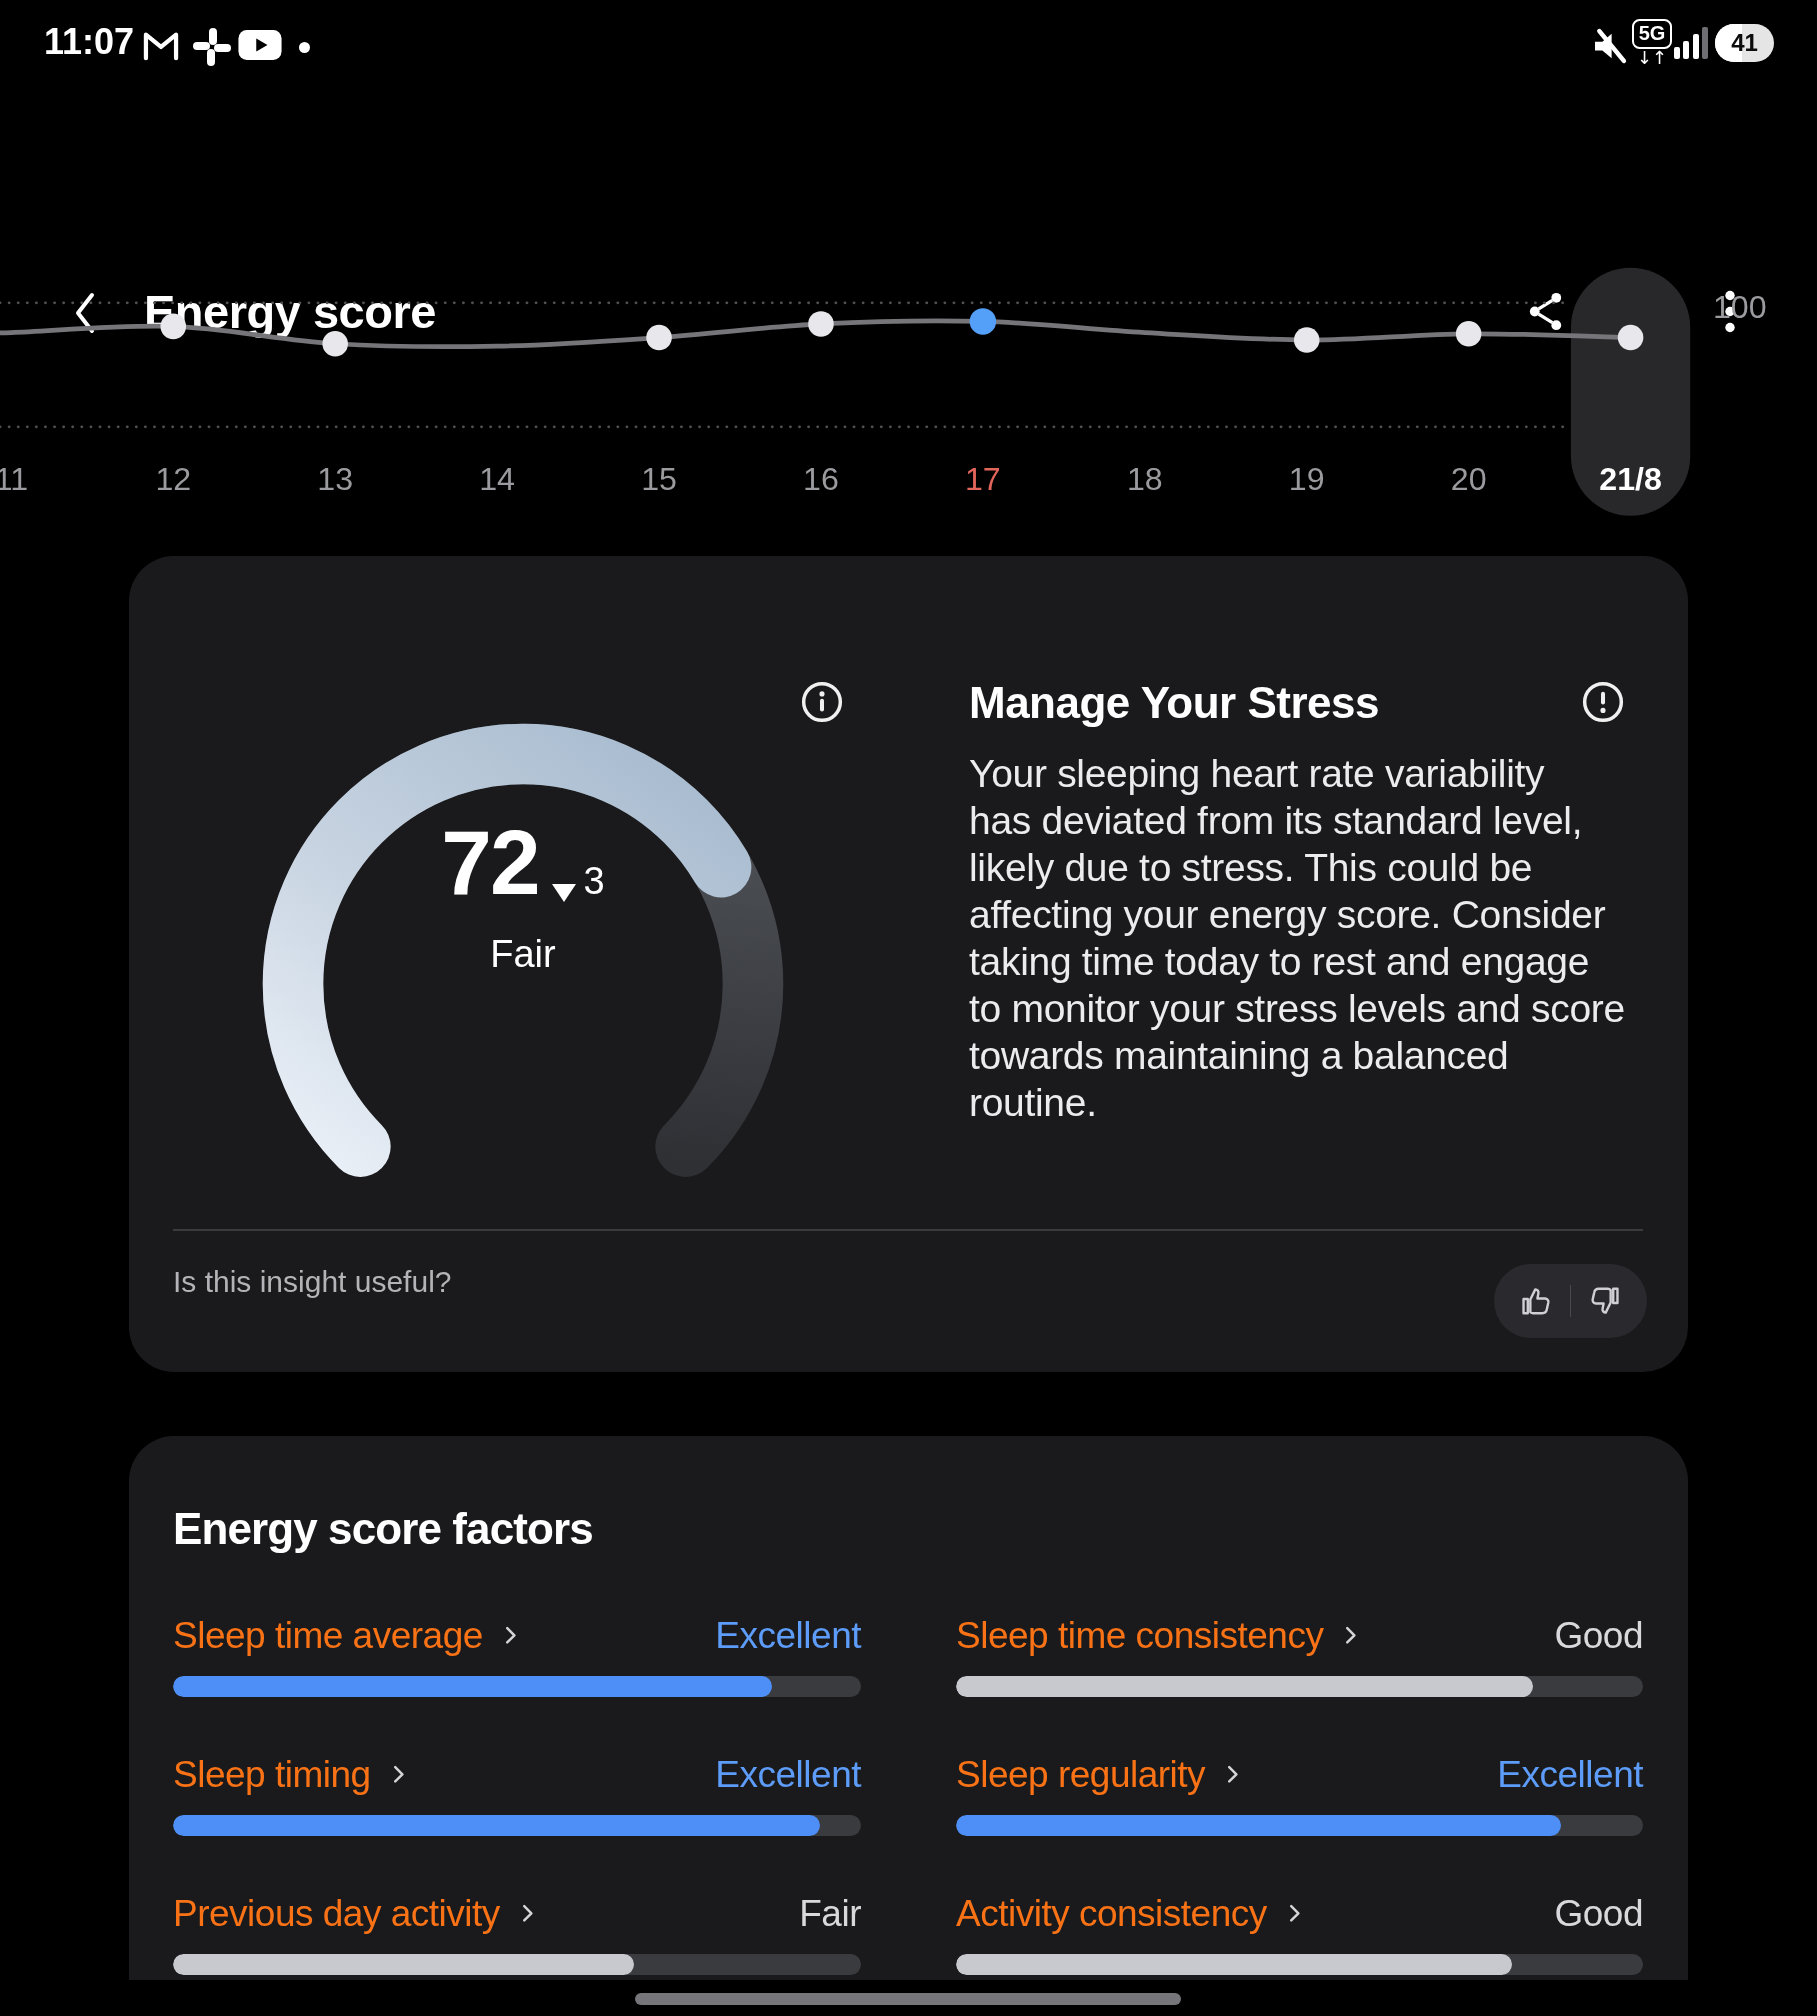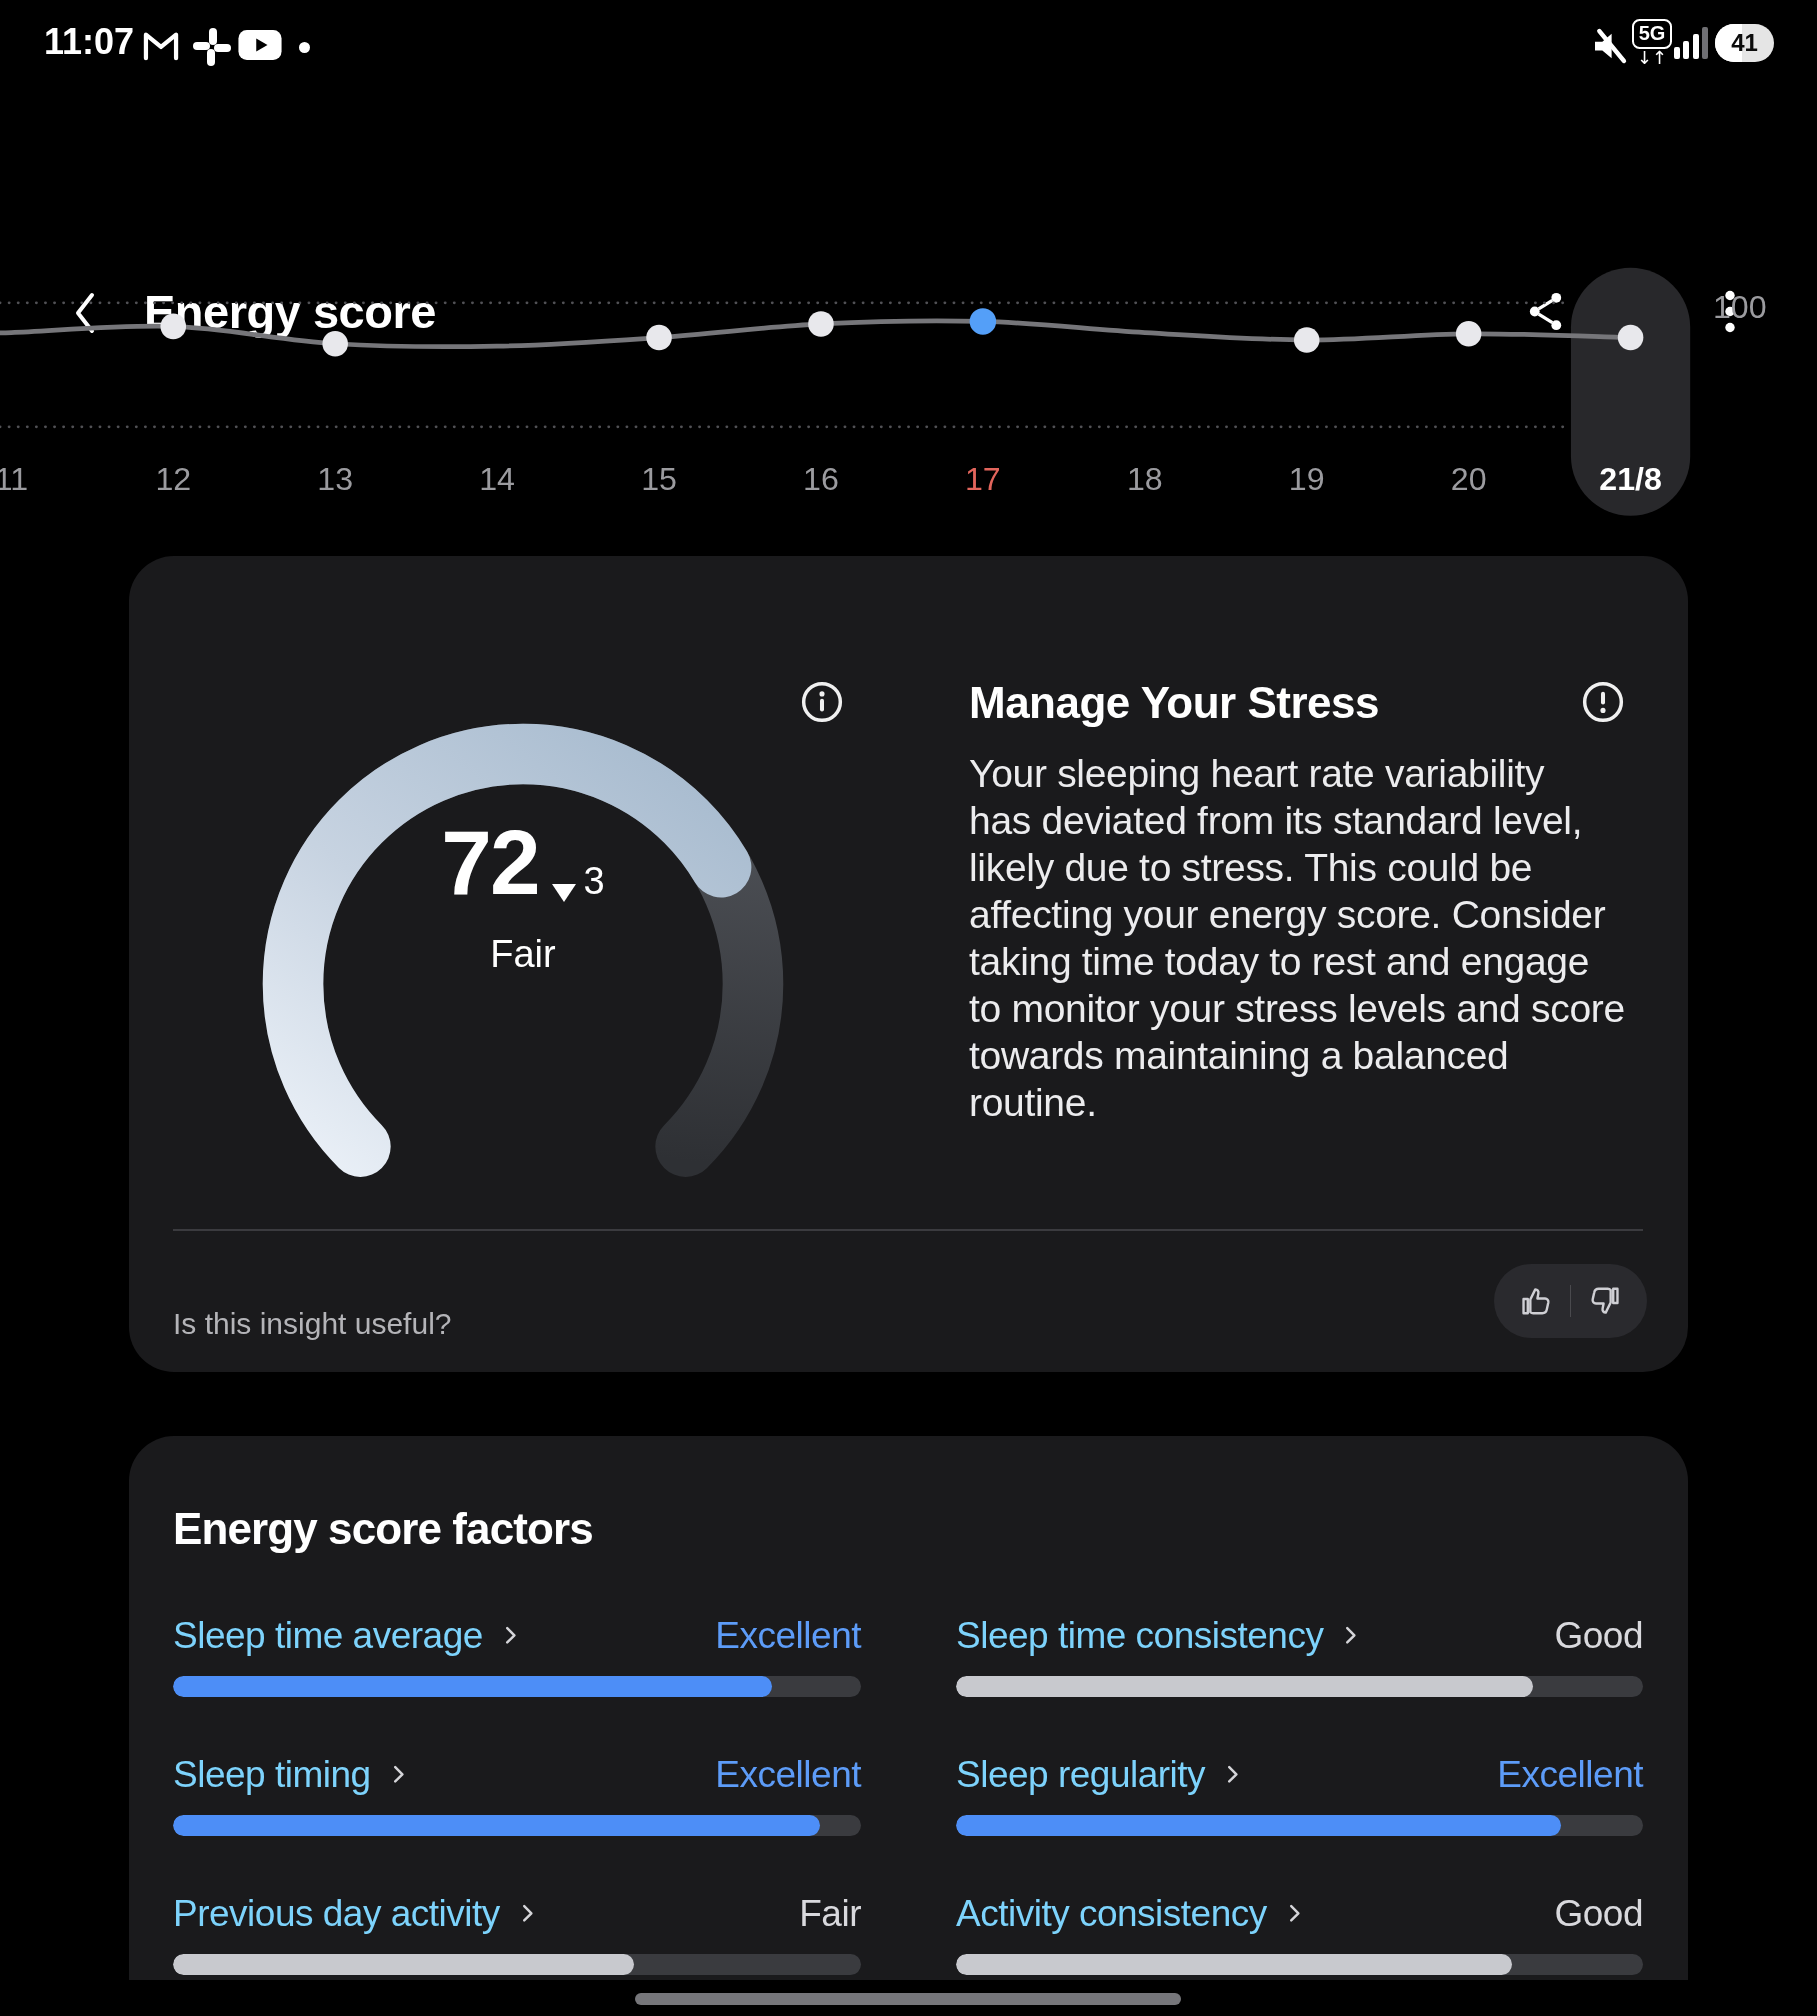--- a/index.html
+++ b/index.html
@@ -43,31 +43,31 @@
   .delta-tri{width:0;height:0;border-left:12.3px solid transparent;border-right:12.3px solid transparent;
              border-top:18px solid #fff;margin:0 7.6px 5.7px 13.2px;align-self:flex-end;}
   .score-delta{font-size:38px;line-height:38px;}
   .score-rating{margin-top:24.6px;font-size:38px;}
 
   .round-icon{width:44px;height:44px;}
 
   .insight-title{left:840px;top:119px;font-size:44px;font-weight:bold;line-height:55px;letter-spacing:-0.5px;}
   .insight-body{left:840px;top:194px;width:662px;font-size:39px;line-height:47px;color:#ececee;letter-spacing:-0.3px;}
   .divider{left:44px;top:673px;width:1470px;height:1.9px;background:#3b3b3f;}
-  .feedback-label{left:44px;top:751px;font-size:30px;color:#b4b4b8;}
+  .feedback-label{left:44px;top:709px;font-size:30px;color:#b4b4b8;}
   .thumbs-pill{left:1365px;top:708px;width:153px;height:74px;background:#2a2a2e;border-radius:37px;
                display:flex;align-items:center;justify-content:center;gap:9.5px;}
   .thumb-btn{width:49px;height:49px;display:flex;align-items:center;justify-content:center;}
   .thumb-sep{width:1.9px;height:32px;background:#4a4a4e;}
 
   
   .factors-heading{left:44px;top:68px;font-size:44px;font-weight:bold;letter-spacing:-0.9px;}
   .factor{width:688px;}
   .factor-head{display:flex;align-items:center;height:45px;}
-  .factor-label{font-size:37px;letter-spacing:-0.5px;color:#7dd3fc;}
+  .factor-label{font-size:37px;letter-spacing:-0.5px;color:#f97316;}
   .factor-chev{margin-left:15px;}
   .factor-value{margin-left:auto;font-size:37px;letter-spacing:-0.5px;}
   .factor-track{margin-top:18px;height:21px;border-radius:10.4px;background:#3a3b3f;overflow:hidden;position:relative;}
   .factor-fill{position:absolute;left:0;top:0;bottom:0;border-radius:10.4px;}
 
   .home-indicator{left:635px;top:1993px;width:546px;height:12.3px;border-radius:6.6px;background:#76767a;}
 </style>
 </head>
 <body>
 

